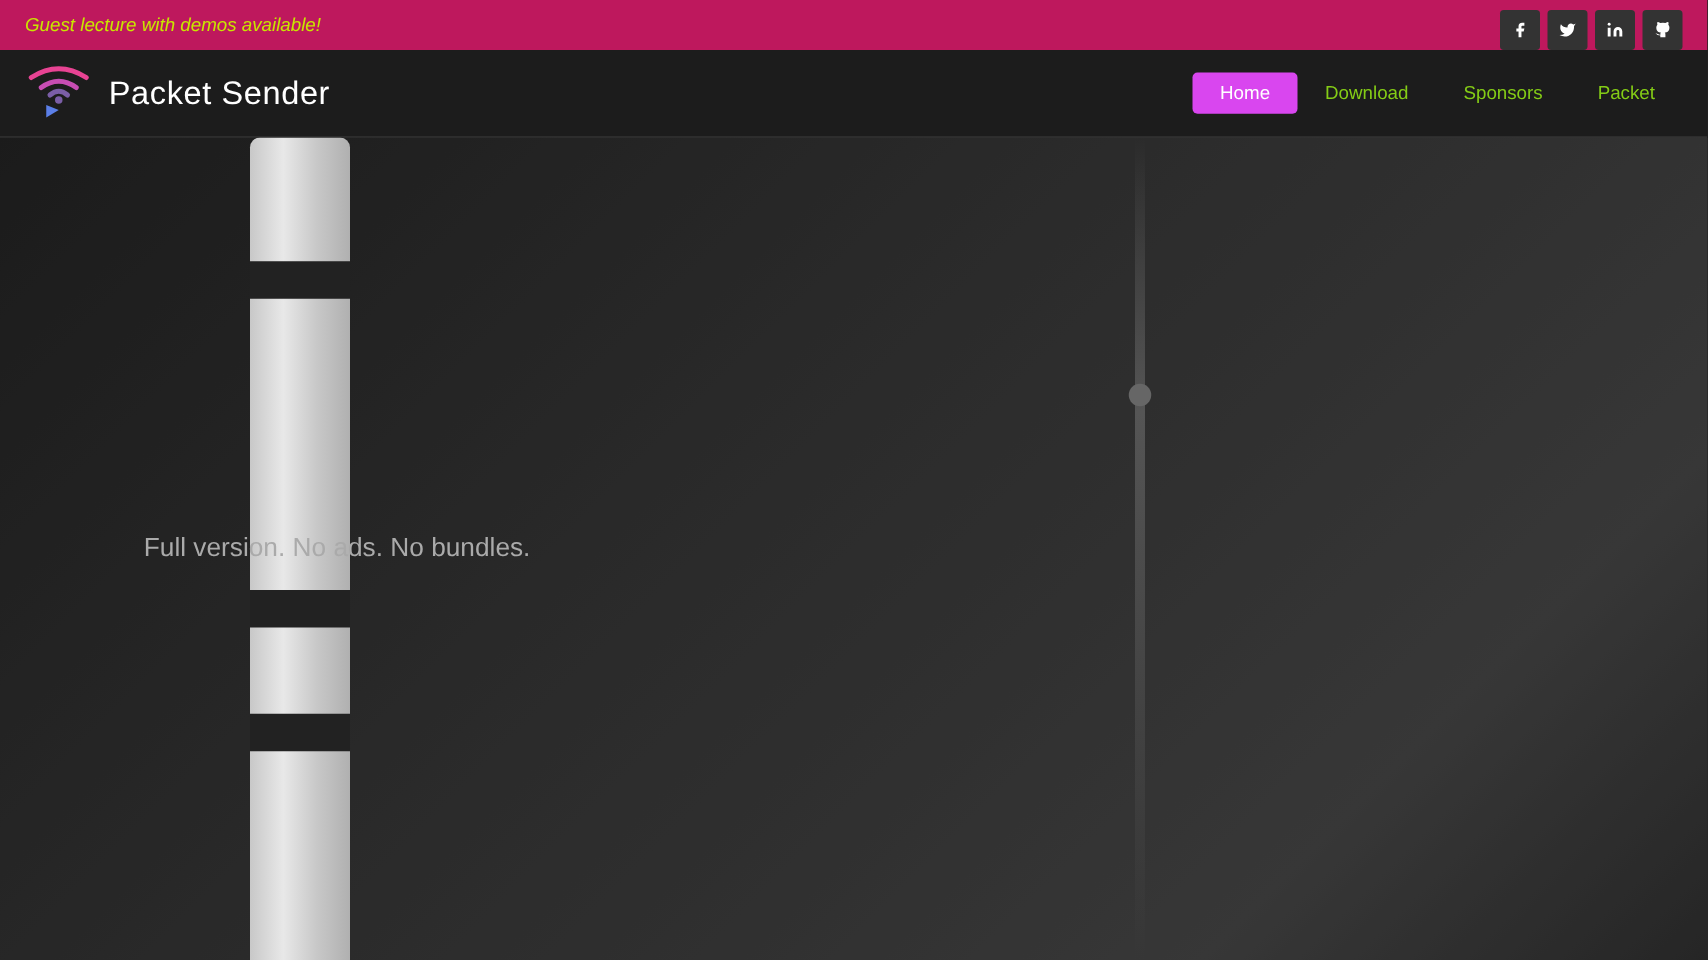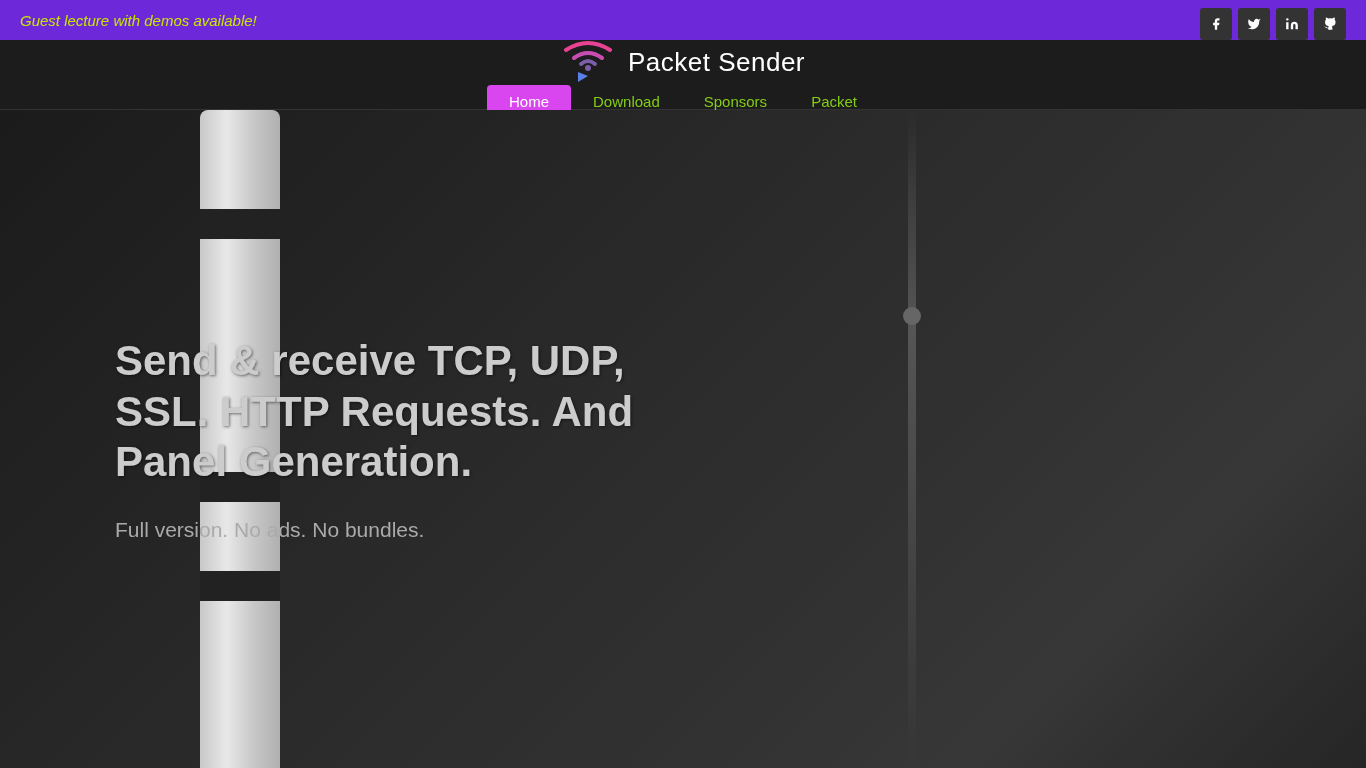--- a/index.html
+++ b/index.html
@@ -34,21 +34,20 @@
 
     
     .navbar {
       background: #1c1c1c;
       display: flex;
       align-items: center;
       padding: 0 20px;
       height: 70px;
       border-bottom: 1px solid #333;
       position: relative;
-      flex-direction: column;
     }
     .brand {
       display: flex;
       align-items: center;
       gap: 12px;
       text-decoration: none;
       color: #fff;
       flex: 1;
     }
     .brand-logo {
@@ -184,21 +183,21 @@
       top: 30%;
       width: 18px;
       height: 18px;
       background: #666;
       border-radius: 50%;
       z-index: 1;
     }
 
     .announcement-wrapper {
       position: relative;
-      background: #6d28d9;
+      background: #be185d;
       height: 40px;
       display: flex;
       align-items: center;
       padding: 0 20px;
     }
   </style>
 </head>
 <body>
 
 <div class="announcement-wrapper">
@@ -283,16 +282,15 @@
       <div class="rocket-band rocket-band-1"></div>
       <div class="rocket-band rocket-band-2"></div>
       <div class="rocket-band rocket-band-3"></div>
     </div>
   </div>
 
   <div class="bg-tower"></div>
   <div class="bg-tower-top"></div>
 
   <div class="hero-content">
-    <h1 class="hero-title">Send &amp; receive TCP, UDP, SSL. HTTP Requests. And Panel Generation.</h1>
     <p class="hero-subtitle">Full version. No ads. No bundles.</p>
   </div>
 </section>
 
 </body></html>

